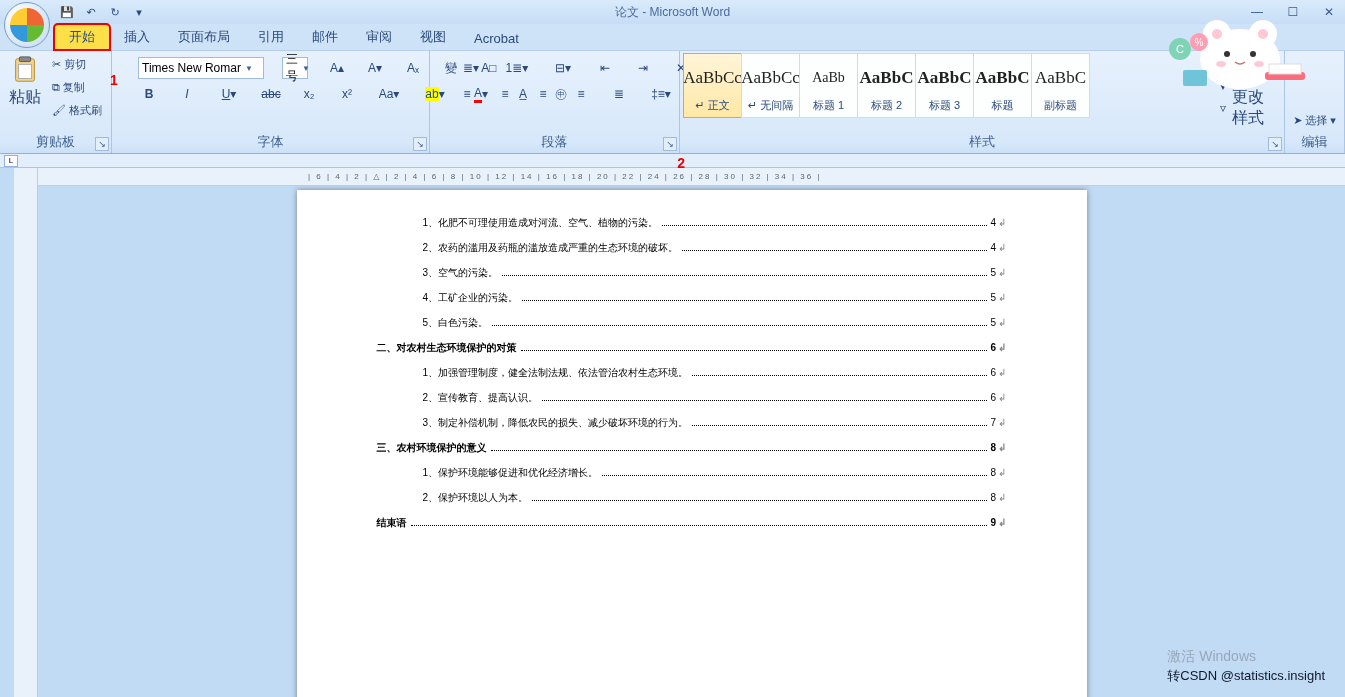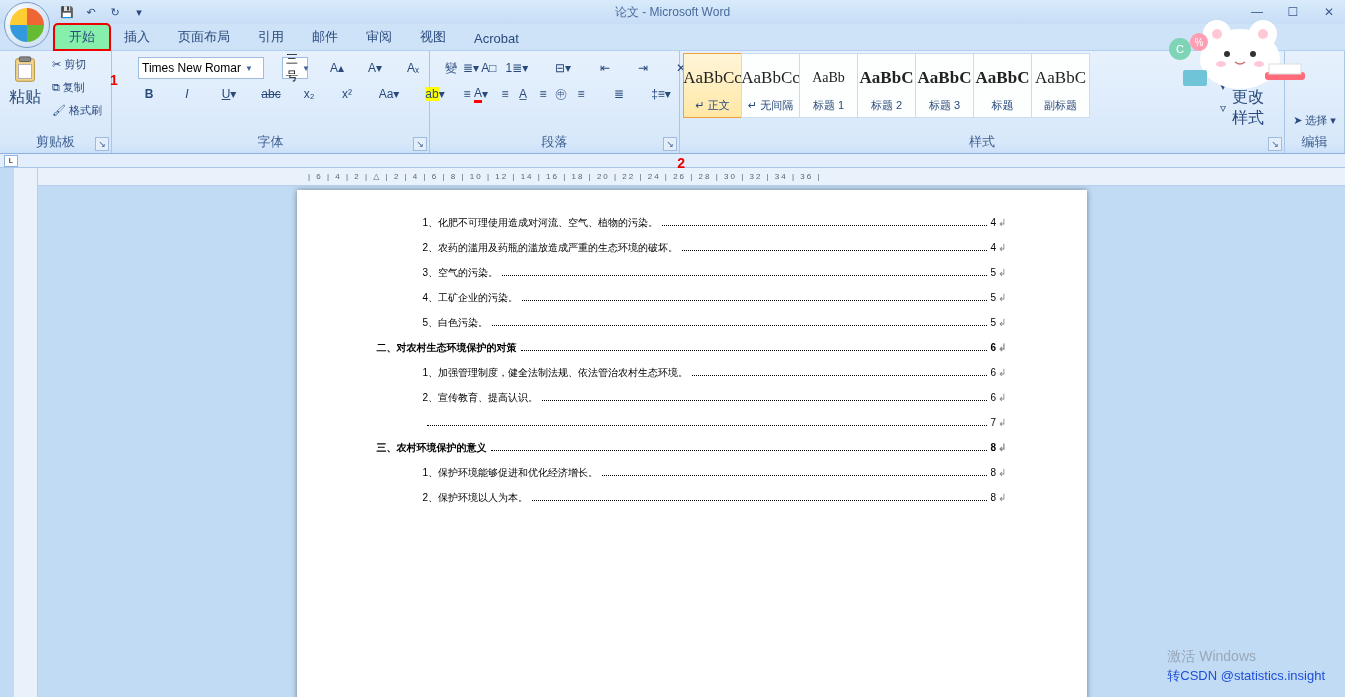--- a/index.html
+++ b/index.html
@@ -11,21 +11,21 @@
 .qat-btn { width: 22px; height: 20px; display: flex; align-items: center; justify-content: center; color: #2a4a7c; border-radius: 3px; font-size: 11px; }
 .title { position: absolute; left: 0; right: 0; text-align: center; color: #4a6a9c; }
 .winctrl { position: absolute; right: 4px; display: flex; gap: 12px; align-items: center; }
 .winctrl .wc { width: 24px; height: 18px; display:flex; align-items:center; justify-content:center; color:#3a5a8c;}
 
 
 .tabrow { height: 26px; display: flex; align-items: flex-end; padding-left: 54px; position: relative; }
 .officebtn { position: absolute; left: 4px; top: -22px; width: 46px; height: 46px; border-radius: 50%; background: radial-gradient(circle at 30% 30%, #fff, #c2d9f0); border: 1px solid #7a9ac7; display:flex; align-items:center; justify-content:center; z-index:5;}
 .officebtn-inner { width: 34px; height: 34px; border-radius: 50%; background: conic-gradient(#e63 0 25%, #6b3 0 50%, #39d 0 75%, #fc3 0 100%); }
 .tab { padding: 3px 14px 4px; color: #2a4a7c; font-size: 13px; cursor: default; }
-.tab.active { background: #86efac; border: 1px solid #99b9e0; border-bottom: none; border-radius: 4px 4px 0 0; box-shadow: 0 -1px 2px rgba(0,0,0,.05);}
+.tab.active { background: #fde047; border: 1px solid #99b9e0; border-bottom: none; border-radius: 4px 4px 0 0; box-shadow: 0 -1px 2px rgba(0,0,0,.05);}
 .tab.redbox { outline: 2px solid #e00; outline-offset: -1px; }
 
 
 .ribbon { height: 104px; background: linear-gradient(to bottom, #e7f1fd, #d7e8fa 90%, #cbe0f8); border-top: 1px solid #b4cef0; border-bottom: 1px solid #8fb2de; display: flex; }
 .group { border-right: 1px solid #a9c6e7; display: flex; flex-direction: column; padding: 2px 4px 0; position: relative; }
 .group-label { font-size: 13px; text-align: center; color: #3d5f90; padding: 2px 0; }
 .group-body { flex: 1; display: flex; align-items: flex-start; gap: 2px; }
 .dlauncher { position:absolute; right:2px; bottom:2px; width:14px; height:14px; border:1px solid #9fbce0; font-size:9px; display:flex; align-items:center; justify-content:center; color:#416299; background:#e3eef9;}
 .bigbtn { width: 42px; display: flex; flex-direction: column; align-items: center; gap: 2px; padding:2px;}
 .bigbtn svg { width: 30px; height: 30px; }
@@ -64,21 +64,21 @@
 .page { width: 790px; min-height: 900px; background:#fff; box-shadow: 0 0 6px rgba(0,0,0,.4); padding: 20px 80px; font-family: SimSun, serif;}
 .tocline { font-size: 10px; line-height: 2.5; white-space: nowrap; display:flex; align-items:baseline;}
 .tocline .txt { }
 .tocline .dots { flex:1; border-bottom: 1px dotted #000; margin: 0 4px 4px; }
 .tocline .pn::after { content:"↲"; font-size:10px; color:#888; margin-left:2px;}
 .tocline.h2 { font-weight: bold; }
 .tocline.h3 { padding-left: 46px; }
 
 
 .watermark { position:absolute; right:20px; bottom: 12px; text-align:left; color:#98a8b8; font-size:14px; line-height:1.4;}
-.watermark .small { color:#1d4ed8; font-size:13px;}
+.watermark .small { color:#0f172a; font-size:13px;}
 </style>
 </head>
 <body>
 
 <div class="titlebar">
   <div class="qat">
     <div class="qat-btn">💾</div>
     <div class="qat-btn">↶</div>
     <div class="qat-btn">↻</div>
     <div class="qat-btn">▾</div>
@@ -329,37 +329,43 @@
               <span class="txt">1、加强管理制度，健全法制法规、依法管治农村生态环境。</span>
               <span class="dots"></span>
               <span class="pn">6</span>
             </div>
             <div class="tocline h3">
               <span class="txt">2、宣传教育、提高认识。</span>
               <span class="dots"></span>
               <span class="pn">6</span>
             </div>
             <div class="tocline h3">
+              <span class="txt">3、制定补偿机制，降低农民的损失、减少破坏环境的行为。</span>
               <span class="dots"></span>
               <span class="pn">7</span>
             </div>
             <div class="tocline h2">
               <span class="txt">三、农村环境保护的意义</span>
               <span class="dots"></span>
               <span class="pn">8</span>
             </div>
             <div class="tocline h3">
               <span class="txt">1、保护环境能够促进和优化经济增长。</span>
               <span class="dots"></span>
               <span class="pn">8</span>
             </div>
             <div class="tocline h3">
               <span class="txt">2、保护环境以人为本。</span>
               <span class="dots"></span>
               <span class="pn">8</span>
+            </div>
+            <div class="tocline h2">
+              <span class="txt">结束语</span>
+              <span class="dots"></span>
+              <span class="pn">9</span>
             </div>
           </div>
       </div>
     </div>
   </div>
   <div class="watermark">
     <div>激活 Windows</div>
     <div class="small">转CSDN @statistics.insight</div>
   </div>
 </div>

